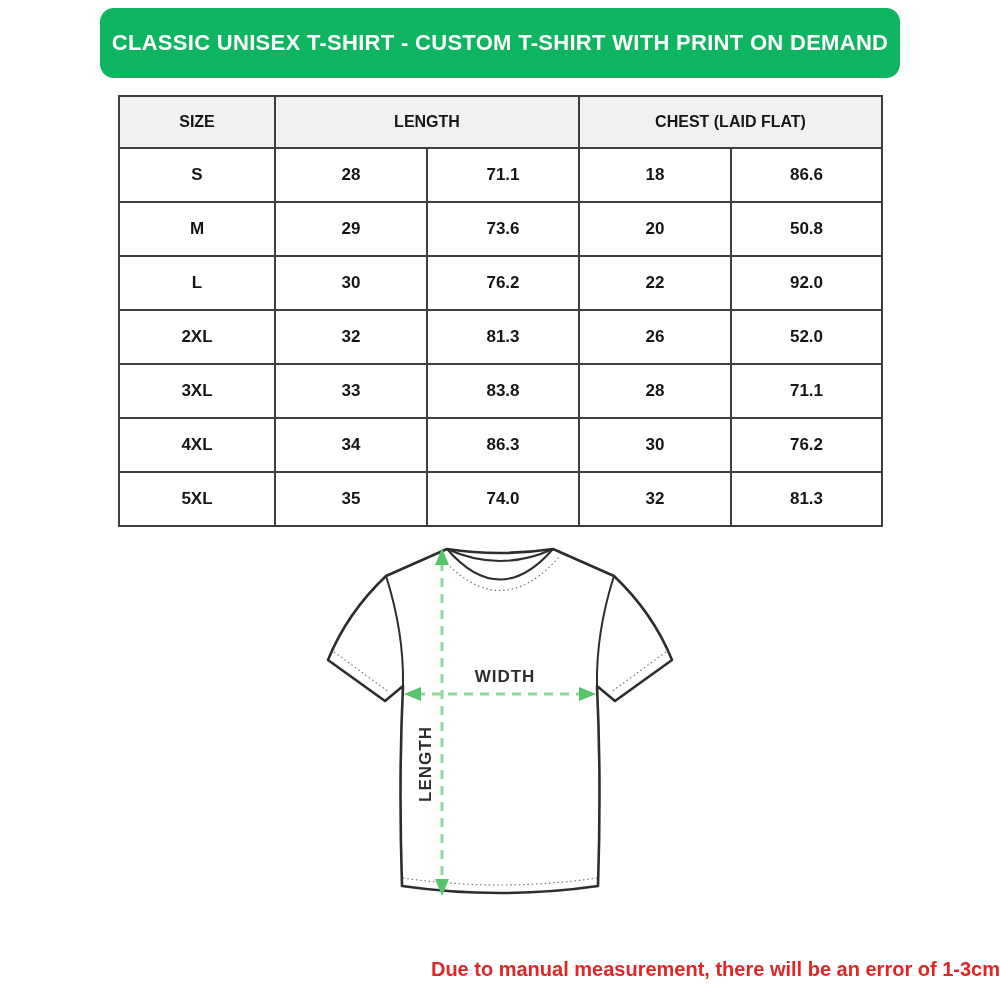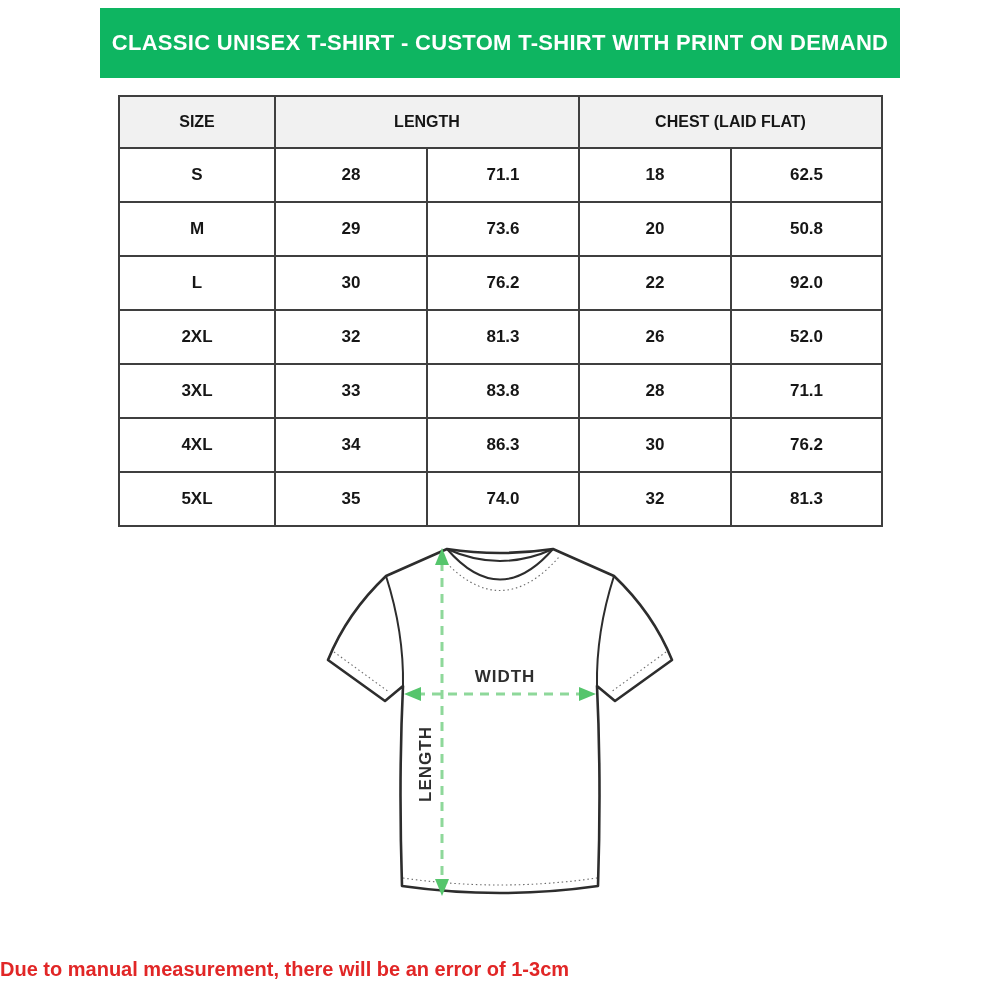--- a/index.html
+++ b/index.html
@@ -7,21 +7,21 @@
   body {
     font-family: "Liberation Sans", sans-serif;
     width: 1000px; height: 1000px; position: relative; overflow: hidden;
   }
   .page { position: absolute; inset: 0; width: 1000px; height: 1000px; background: #ffffff; }
 
   
   .banner {
     position: absolute; left: 100px; top: 8px; width: 800px; height: 70px;
     background: #0eb561;
-    display: flex; align-items: center; justify-content: center;
+    display: flex; align-items: center; justify-content: center; border-radius: 14px;
   }
   .banner-title {
     color: #ffffff; font-size: 22px; font-weight: bold; letter-spacing: 0.3px;
     text-align: center; white-space: nowrap;
   }
 
   
   .size-table-wrap { position: absolute; left: 118px; top: 95px; }
   table.size-table {
     border-collapse: collapse; table-layout: fixed; width: 763px;
@@ -39,21 +39,21 @@
   .diagram { position: absolute; left: 300px; top: 524px; width: 400px; height: 400px; }
   .diagram svg { display: block; width: 400px; height: 400px; }
   .measure-label {
     font-family: "Liberation Sans", sans-serif; font-size: 17px; font-weight: bold;
     fill: #2e2e2e; letter-spacing: 1px;
   }
 
   
   .footnote {
     position: absolute; left: 0; top: 953px; width: 1000px; height: 32px;
-    display: flex; align-items: center; justify-content: flex-start;
+    display: flex; align-items: center; justify-content: flex-end;
   }
   .footnote-text { color: #e12626; font-size: 20px; font-weight: bold; white-space: nowrap; }
 </style>
 </head>
 <body>
 
 <div class="page">
 
   <div class="banner">
     <div class="banner-title">CLASSIC UNISEX T-SHIRT - CUSTOM T-SHIRT WITH PRINT ON DEMAND</div>
@@ -74,21 +74,21 @@
           <th colspan="2">LENGTH</th>
           <th colspan="2">CHEST (LAID FLAT)</th>
         </tr>
       </thead>
       <tbody>
         <tr>
           <td class="shade">S</td>
           <td>28</td>
           <td class="shade">71.1</td>
           <td>18</td>
-          <td class="shade">62.5</td>
+          <td class="shade">86.6</td>
         </tr>
         <tr>
           <td class="shade">M</td>
           <td>29</td>
           <td class="shade">73.6</td>
           <td>20</td>
           <td class="shade">50.8</td>
         </tr>
         <tr>
           <td class="shade">L</td>

